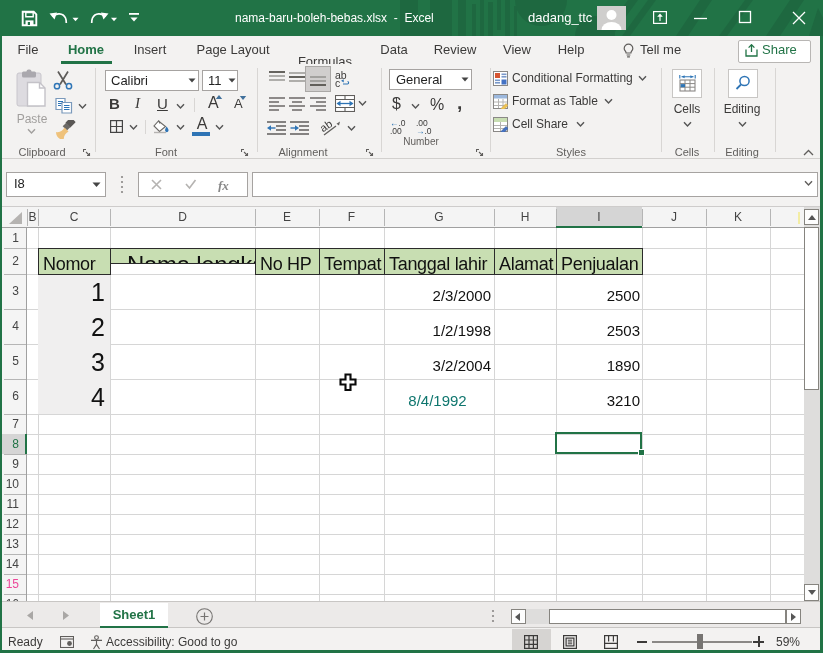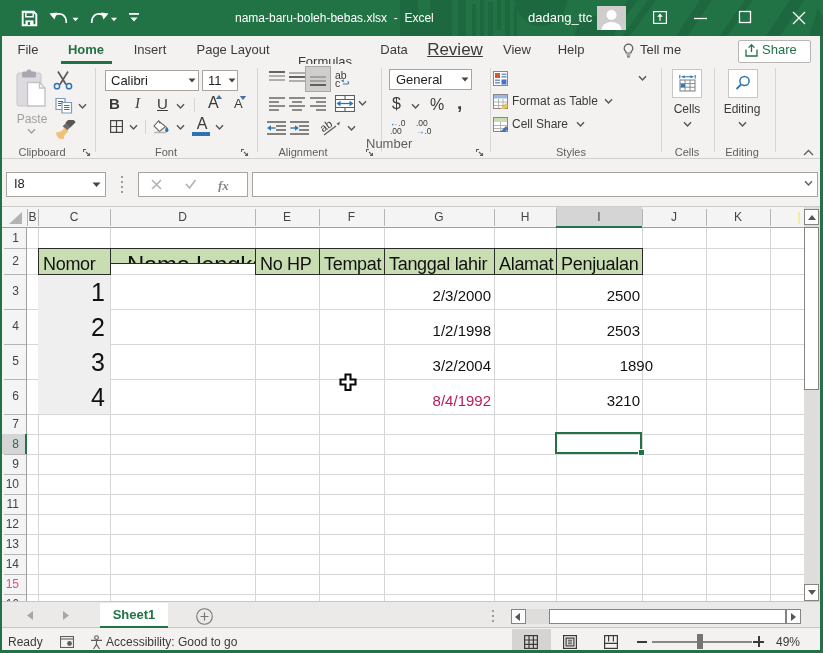--- a/index.html
+++ b/index.html
@@ -78,21 +78,21 @@
       </svg>
 </div>
 <div class="abs" style="left:0;top:36px;width:823px;height:28px;background:#f3f2f1;">
 <div class="abs" style="left:-17px;top:0;width:90px;height:28px;line-height:27px;text-align:center;color:#3b3a39;font-size:13px;">File</div>
 <div class="abs" style="left:46px;top:0;width:80px;height:28px;line-height:27px;text-align:center;color:#217346;font-weight:bold;font-size:13px;">Home</div>
 <div class="abs" style="left:61px;top:25px;width:51px;height:3px;background:#217346;"></div>
 <div class="abs" style="left:105px;top:0;width:90px;height:28px;line-height:27px;text-align:center;color:#3b3a39;font-size:13px;">Insert</div>
 <div class="abs" style="left:188px;top:0;width:90px;height:28px;line-height:27px;text-align:center;color:#3b3a39;font-size:13px;">Page Layout</div>
 <div class="abs" style="left:280px;top:0;width:90px;height:28px;line-height:27px;text-align:center;color:#3b3a39;font-size:13px;margin-top:12px;">Formulas</div>
 <div class="abs" style="left:349px;top:0;width:90px;height:28px;line-height:27px;text-align:center;color:#3b3a39;font-size:13px;">Data</div>
-<div class="abs" style="left:410px;top:0;width:90px;height:28px;line-height:27px;text-align:center;color:#3b3a39;font-size:17px;text-decoration:underline;">Review</div>
+<div class="abs" style="left:410px;top:0;width:90px;height:28px;line-height:27px;text-align:center;color:#3b3a39;font-size:13px;">Review</div>
 <div class="abs" style="left:526px;top:0;width:90px;height:28px;line-height:27px;text-align:center;color:#3b3a39;font-size:13px;">Help</div>
 <div class="abs" style="left:472px;top:0;width:90px;height:28px;line-height:27px;text-align:center;color:#3b3a39;font-size:13px;">View</div>
 <svg class="abs" style="left:622;top:7;" width="13" height="15" viewBox="0 0 13 15">
 <g fill="none" stroke="#605e5c" stroke-width="1.2">
 <path d="M2.2 5.4 a4.3 4.3 0 1 1 8.6 0 c0 2.2-1.9 2.8-1.9 4.6 h-4.8 c0-1.8-1.9-2.4-1.9-4.6 z"></path>
 <path d="M4.6 12 h3.8 M5.1 13.8 h2.8"></path>
         </g>
       </svg>
 <div class="abs" style="left:640px;top:0;width:60px;height:28px;line-height:27px;color:#3b3a39;font-size:13px;">Tell me</div>
 <div class="abs" style="left:738px;top:4px;width:71px;height:21px;background:#fff;border:1px solid #b8b6b4;border-radius:2px;"></div>
@@ -109,21 +109,21 @@
 <div class="abs" style="left:95px;top:4px;width:1px;height:84px;background:#d8d6d4;"></div>
 <div class="abs" style="left:257px;top:4px;width:1px;height:84px;background:#d8d6d4;"></div>
 <div class="abs" style="left:381px;top:4px;width:1px;height:84px;background:#d8d6d4;"></div>
 <div class="abs" style="left:490px;top:4px;width:1px;height:84px;background:#d8d6d4;"></div>
 <div class="abs" style="left:661px;top:4px;width:1px;height:84px;background:#d8d6d4;"></div>
 <div class="abs" style="left:714px;top:4px;width:1px;height:84px;background:#d8d6d4;"></div>
 <div class="abs" style="left:775px;top:4px;width:1px;height:84px;background:#d8d6d4;"></div>
 <div class="abs" style="left:-13px;top:82px;width:110px;text-align:center;font-size:11px;color:#605e5c;">Clipboard</div>
 <div class="abs" style="left:111px;top:82px;width:110px;text-align:center;font-size:11px;color:#605e5c;">Font</div>
 <div class="abs" style="left:248px;top:82px;width:110px;text-align:center;font-size:11px;color:#605e5c;">Alignment</div>
-<div class="abs" style="left:366px;top:72px;width:110px;font-size:13px;color:#605e5c;">Number</div>
+<div class="abs" style="left:366px;top:72px;width:110px;text-align:center;font-size:10px;color:#605e5c;">Number</div>
 <div class="abs" style="left:516px;top:82px;width:110px;text-align:center;font-size:11px;color:#605e5c;">Styles</div>
 <div class="abs" style="left:632px;top:82px;width:110px;text-align:center;font-size:11px;color:#605e5c;">Cells</div>
 <div class="abs" style="left:687px;top:82px;width:110px;text-align:center;font-size:11px;color:#605e5c;">Editing</div>
 <svg class="abs" style="left:83;top:85;" width="9" height="9" viewBox="0 0 9 9">
 <g stroke="#605e5c" fill="none" stroke-width="1.1">
           <path d="M0.5 3 v-2.5 h2.5 M3 3 l3.5 3.5 M6.5 4 v2.5 h-2.5"></path>
         </g>
       </svg>
 <svg class="abs" style="left:241;top:85;" width="9" height="9" viewBox="0 0 9 9">
 <g stroke="#605e5c" fill="none" stroke-width="1.1">
@@ -342,20 +342,21 @@
 <svg class="abs" style="left:493;top:53;" width="15" height="15" viewBox="0 0 15 15">
 <g stroke="#8a8886" fill="#fff">
           <rect x="0.5" y="0.5" width="14" height="14"></rect>
         </g>
 <rect x="1" y="1" width="13" height="4" fill="#c8deb2"></rect>
 <g stroke="#b5b3b1" stroke-width="1">
           <path d="M1 8.5 h13 M1 11.5 h13 M7.5 5 v9"></path>
         </g>
 <path d="M8 14.5 l5 -5 l2 2 l-5 5 z" fill="#4472c4" stroke="#2e5496" stroke-width="0.6"></path>
 </svg>
+<div class="abs" style="left:512px;top:4px;height:20px;line-height:20px;font-size:12px;color:#3b3a39;white-space:nowrap;">Conditional Formatting</div>
 <svg class="abs" style="left:638;top:11;" width="9" height="7" viewBox="0 0 9 7">
         <path d="M1 1.2 l3.5 3.8 l3.5 -3.8" stroke="#555" stroke-width="1.4" fill="none"></path>
       </svg>
 <div class="abs" style="left:512px;top:27px;height:20px;line-height:20px;font-size:12px;color:#3b3a39;white-space:nowrap;">Format as Table</div>
 <svg class="abs" style="left:604;top:34;" width="9" height="7" viewBox="0 0 9 7">
         <path d="M1 1.2 l3.5 3.8 l3.5 -3.8" stroke="#555" stroke-width="1.4" fill="none"></path>
       </svg>
 <div class="abs" style="left:512px;top:50px;height:20px;line-height:20px;font-size:12px;color:#3b3a39;white-space:nowrap;">Cell Share</div>
 <svg class="abs" style="left:576;top:57;" width="9" height="7" viewBox="0 0 9 7">
         <path d="M1 1.2 l3.5 3.8 l3.5 -3.8" stroke="#555" stroke-width="1.4" fill="none"></path>
@@ -511,24 +512,24 @@
 <div class="abs" style="left:384px;top:41px;width:111px;height:27px;background:#c8deb2;border:1px solid #2b2b2b;box-sizing:border-box;font-size:18px;letter-spacing:-0.3px;color:#111;line-height:31px;padding-left:4px;overflow:hidden;white-space:nowrap;">Tanggal lahir</div>
 <div class="abs" style="left:494px;top:41px;width:63px;height:27px;background:#c8deb2;border:1px solid #2b2b2b;box-sizing:border-box;font-size:18px;letter-spacing:-0.3px;color:#111;line-height:31px;padding-left:4px;overflow:hidden;white-space:nowrap;">Alamat</div>
 <div class="abs" style="left:556px;top:41px;width:87px;height:27px;background:#c8deb2;border:1px solid #2b2b2b;box-sizing:border-box;font-size:18px;letter-spacing:-0.3px;color:#111;line-height:31px;padding-left:4px;overflow:hidden;white-space:nowrap;">Penjualan</div>
 <div class="abs" style="left:38px;top:67px;width:67px;height:33px;text-align:right;font-size:25px;color:#111;line-height:36px;">1</div>
 <div class="abs" style="left:38px;top:102px;width:67px;height:33px;text-align:right;font-size:25px;color:#111;line-height:36px;">2</div>
 <div class="abs" style="left:38px;top:137px;width:67px;height:33px;text-align:right;font-size:25px;color:#111;line-height:36px;">3</div>
 <div class="abs" style="left:38px;top:172px;width:67px;height:33px;text-align:right;font-size:25px;color:#111;line-height:36px;">4</div>
 <div class="abs" style="left:384px;top:67px;width:107px;height:33px;text-align:right;font-size:15px;color:#111;line-height:44px;">2/3/2000</div>
 <div class="abs" style="left:384px;top:102px;width:107px;height:33px;text-align:right;font-size:15px;color:#111;line-height:44px;">1/2/1998</div>
 <div class="abs" style="left:384px;top:137px;width:107px;height:33px;text-align:right;font-size:15px;color:#111;line-height:44px;">3/2/2004</div>
-<div class="abs" style="left:384px;top:172px;width:107px;height:33px;text-align:right;font-size:15px;color:#be185d;line-height:44px;">8/4/1992</div>
+<div class="abs" style="left:384px;top:172px;width:107px;height:33px;text-align:center;font-size:15px;color:#0f766e;line-height:44px;">8/4/1992</div>
 <div class="abs" style="left:556px;top:67px;width:84px;height:33px;text-align:right;font-size:15px;color:#111;line-height:44px;">2500</div>
 <div class="abs" style="left:556px;top:102px;width:84px;height:33px;text-align:right;font-size:15px;color:#111;line-height:44px;">2503</div>
-<div class="abs" style="left:556px;top:137px;width:84px;height:33px;text-align:right;font-size:15px;color:#111;line-height:44px;margin-left:13px;">1890</div>
+<div class="abs" style="left:556px;top:137px;width:84px;height:33px;text-align:right;font-size:15px;color:#111;line-height:44px;">1890</div>
 <div class="abs" style="left:556px;top:172px;width:84px;height:33px;text-align:right;font-size:15px;color:#111;line-height:44px;">3210</div>
 <div class="abs" style="left:555px;top:225px;width:87px;height:22px;border:2px solid #217346;box-sizing:border-box;"></div>
 <div class="abs" style="left:638px;top:242px;width:5px;height:5px;background:#217346;border:1px solid #fff;box-sizing:content-box;"></div>
 <svg class="abs" style="left:339;top:166;" width="18" height="19" viewBox="0 0 18 19">
 <path d="M6.5 1.5 h5 v5 h5 v5 h-5 v5.5 h-5 v-5.5 h-5 v-5 h5 z" fill="#fff" stroke="#0a0a0a" stroke-width="2.1"></path>
       </svg>
 <div class="abs" style="left:804px;top:0;width:16px;height:394px;background:#dedddc;"></div>
 <div class="abs" style="left:804px;top:2px;width:15px;height:16px;background:#fdfdfd;border:1px solid #86847f;box-sizing:border-box;"></div>
 <svg class="abs" style="left:808;top:8;" width="8" height="5" viewBox="0 0 8 5">
         <path d="M4 0 l4 5 h-8 z" fill="#555"></path>
@@ -603,17 +604,17 @@
 <g stroke="#3b3a39" stroke-width="1.2" fill="none">
 <rect x="0.6" y="0.6" width="12.8" height="12.8"></rect>
 <path d="M4.6 0.6 v6 M9.4 0.6 v6 M0.6 8.4 h12.8"></path>
         </g>
       </svg>
 <div class="abs" style="left:637px;top:13px;width:10px;height:1.5px;background:#3b3a39;"></div>
 <div class="abs" style="left:652px;top:13px;width:100px;height:1.5px;background:#8a8886;"></div>
 <div class="abs" style="left:697px;top:6px;width:6px;height:15px;background:#767472;"></div>
 <div class="abs" style="left:753px;top:13px;width:11px;height:1.5px;background:#3b3a39;"></div>
 <div class="abs" style="left:758px;top:8px;width:1.5px;height:11px;background:#3b3a39;"></div>
-<div class="abs" style="left:776px;top:3px;height:22px;line-height:22px;font-size:12px;color:#3b3a39;">49%</div>
+<div class="abs" style="left:776px;top:3px;height:22px;line-height:22px;font-size:12px;color:#3b3a39;">59%</div>
 </div>
 <div class="abs" style="left:0;top:36px;width:2px;height:617px;background:#217346;"></div>
 <div class="abs" style="left:820px;top:36px;width:3px;height:617px;background:#217346;"></div>
 <div class="abs" style="left:0;top:650px;width:823px;height:3px;background:#217346;"></div>
 </div>
 </body></html>

